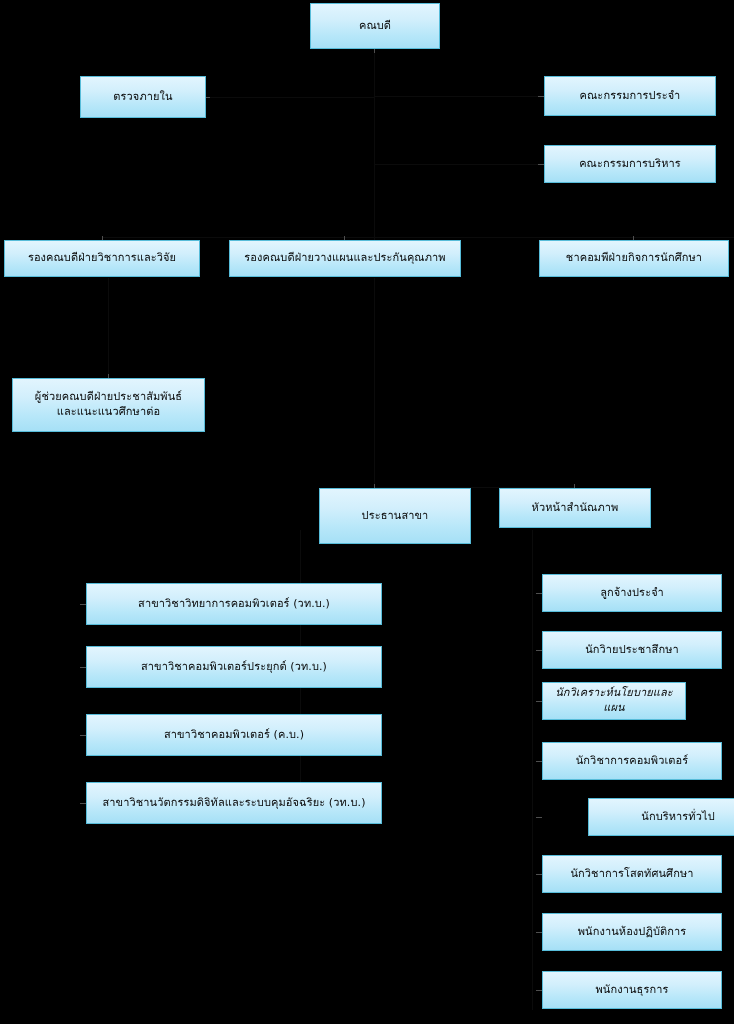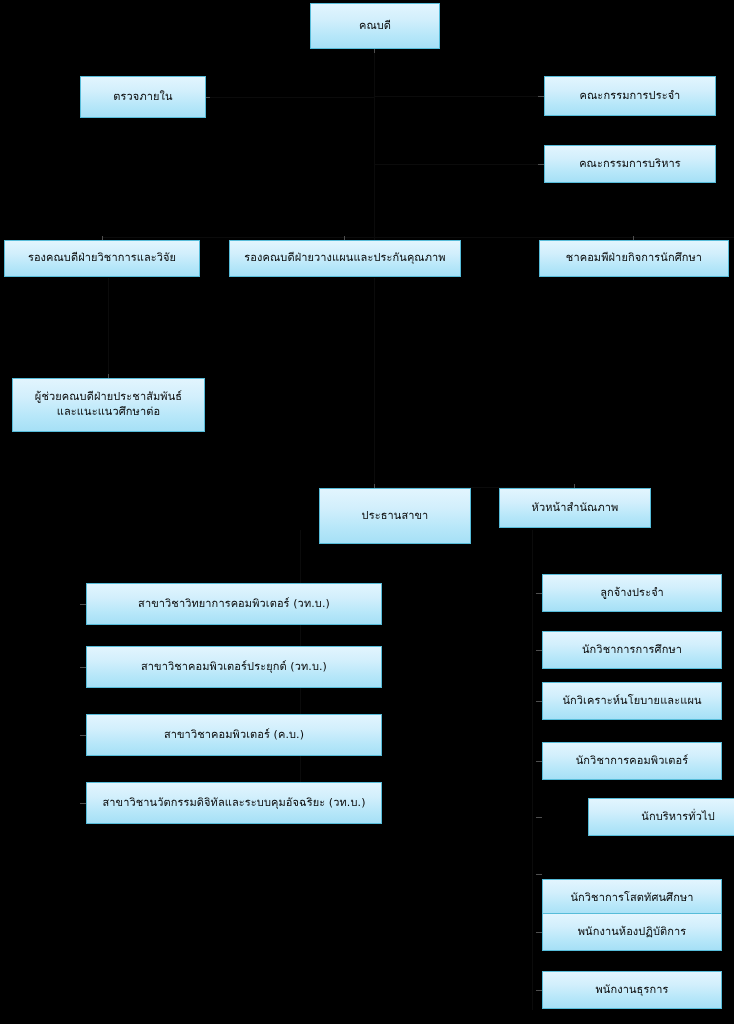--- a/index.html
+++ b/index.html
@@ -149,36 +149,36 @@
 
   <div class="org-box" style="left:86px; top:782px; width:296px; height:42px;">
     <span class="box-label">สาขาวิชานวัตกรรมดิจิทัลและระบบคุมอัจฉริยะ (วท.บ.)</span>
   </div>
 
   <div class="org-box" style="left:542px; top:574px; width:180px; height:38px;">
     <span class="box-label">ลูกจ้างประจำ</span>
   </div>
 
   <div class="org-box" style="left:542px; top:631px; width:180px; height:38px;">
-    <span class="box-label">นักวิชาการการศึกษา</span>
+    <span class="box-label">นักวิายประชาสึกษา</span>
   </div>
 
-  <div class="org-box" style="left:542px; top:682px; width:180px; height:38px;">
+  <div class="org-box" style="left:542px; top:682px; width:144px; height:38px;font-style:italic;">
     <span class="box-label">นักวิเคราะห์นโยบายและแผน</span>
   </div>
 
   <div class="org-box" style="left:542px; top:742px; width:180px; height:38px;">
     <span class="box-label">นักวิชาการคอมพิวเตอร์</span>
   </div>
 
   <div class="org-box" style="left:542px; top:798px; width:180px; height:38px;margin-left:46px;">
     <span class="box-label">นักบริหารทั่วไป</span>
   </div>
 
-  <div class="org-box" style="left:542px; top:855px; width:180px; height:38px;margin-top:24px;">
+  <div class="org-box" style="left:542px; top:855px; width:180px; height:38px;">
     <span class="box-label">นักวิชาการโสตทัศนศึกษา</span>
   </div>
 
   <div class="org-box" style="left:542px; top:913px; width:180px; height:38px;">
     <span class="box-label">พนักงานห้องปฏิบัติการ</span>
   </div>
 
   <div class="org-box" style="left:542px; top:971px; width:180px; height:38px;">
     <span class="box-label">พนักงานธุรการ</span>
   </div>

